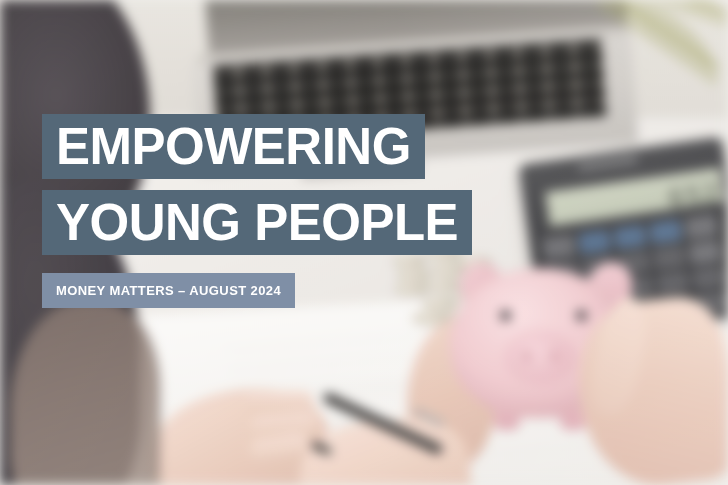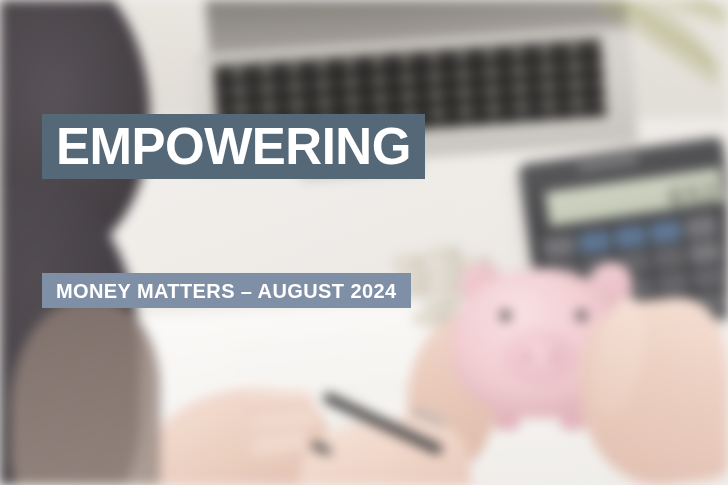--- a/index.html
+++ b/index.html
@@ -292,21 +292,21 @@
   #bar2{left:42px;top:190px;height:65px;}
 
   .subtitle-bar{
     position:absolute;
     left:42px;top:273px;height:35px;
     background:#7f8fa6;
     display:flex;align-items:center;
     padding:0 14px;
   }
   .subtitle-bar span{
-    color:#ffffff;font-weight:bold;font-size:20px;
+    color:#ffffff;font-weight:bold;font-size:13px;
     letter-spacing:.4px;white-space:nowrap;line-height:1;
   }
 
   
   .logo{
     position:absolute;left:44px;top:327px;
     width:120px;height:48px;
   }
   .logo svg{display:block;}
 </style>
@@ -407,20 +407,23 @@
     <div class="shoulder2"></div>
   </div>
   <div class="wash"></div>
 
   <div class="overlay">
 
     <div class="title-bar" id="bar1">
       <span>EMPOWERING</span>
     </div>
 
+    <div class="title-bar" id="bar2">
+      <span>YOUNG PEOPLE</span>
+    </div>
 
     <div class="subtitle-bar">
       <span>MONEY MATTERS – AUGUST 2024</span>
     </div>
 
 
   </div>
 </div>
 
 </body></html>

